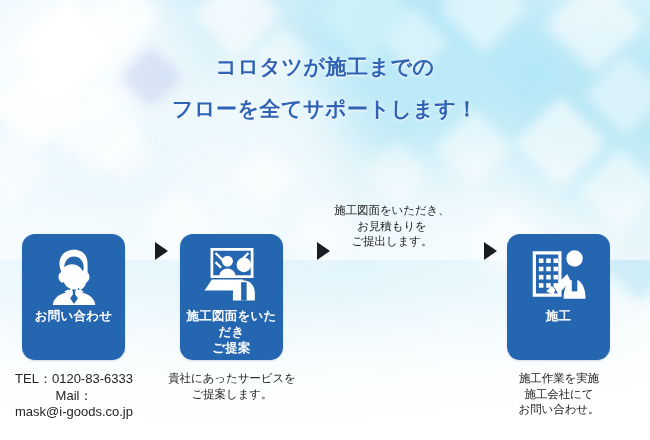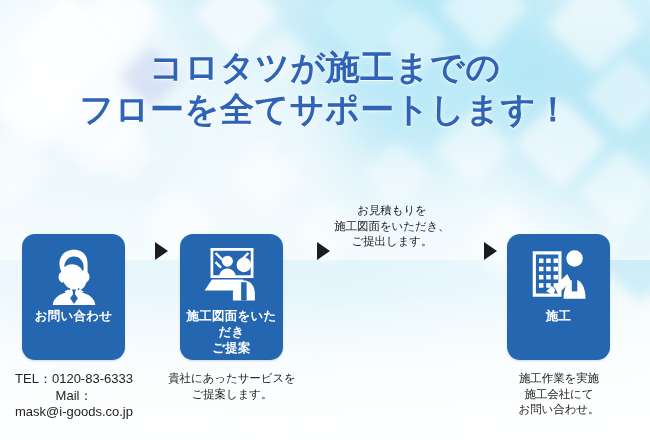--- a/index.html
+++ b/index.html
@@ -30,21 +30,21 @@
     background:linear-gradient(180deg,rgba(255,255,255,0.0) 0%,rgba(255,255,255,0.45) 60%,rgba(255,255,255,0.6) 100%);
   }
 
   
   #headline{
     position:absolute;left:0;right:0;top:46px;text-align:center;
     z-index:5;
   }
   #headline .hl{
     display:block;
-    font-size:34px;line-height:42px;font-weight:bold;
+    font-size:21px;line-height:42px;font-weight:bold;
     letter-spacing:0.5px;
     color:#2f63b5;
     text-shadow:0 1px 0 rgba(255,255,255,0.85),0 0 6px rgba(255,255,255,0.7);
   }
 
   
   #steps{position:absolute;left:0;top:192px;width:650px;z-index:5;}
   .row{position:relative;height:220px;}
   .step{position:absolute;top:0;width:103px;}
   .card{
@@ -174,22 +174,22 @@
         <div class="caption">
           <span>貴社にあったサービスを</span>
           <span>ご提案します。</span>
         </div>
       </div>
 
       <div class="arrow" style="left:317px;"></div>
 
       <div class="step" style="left:340px;">
         <div class="caption">
+          <span>施工図面をいただき、</span>
           <span>お見積もりを</span>
-          <span>施工図面をいただき、</span>
           <span>ご提出します。</span>
         </div>
       </div>
 
       <div class="arrow" style="left:484px;"></div>
 
       <div class="step" style="left:507px;">
         <div class="card">
           <div class="iconbox">
             <svg width="64" height="58" viewBox="0 0 70 62" fill="#ffffff" aria-hidden="true">

